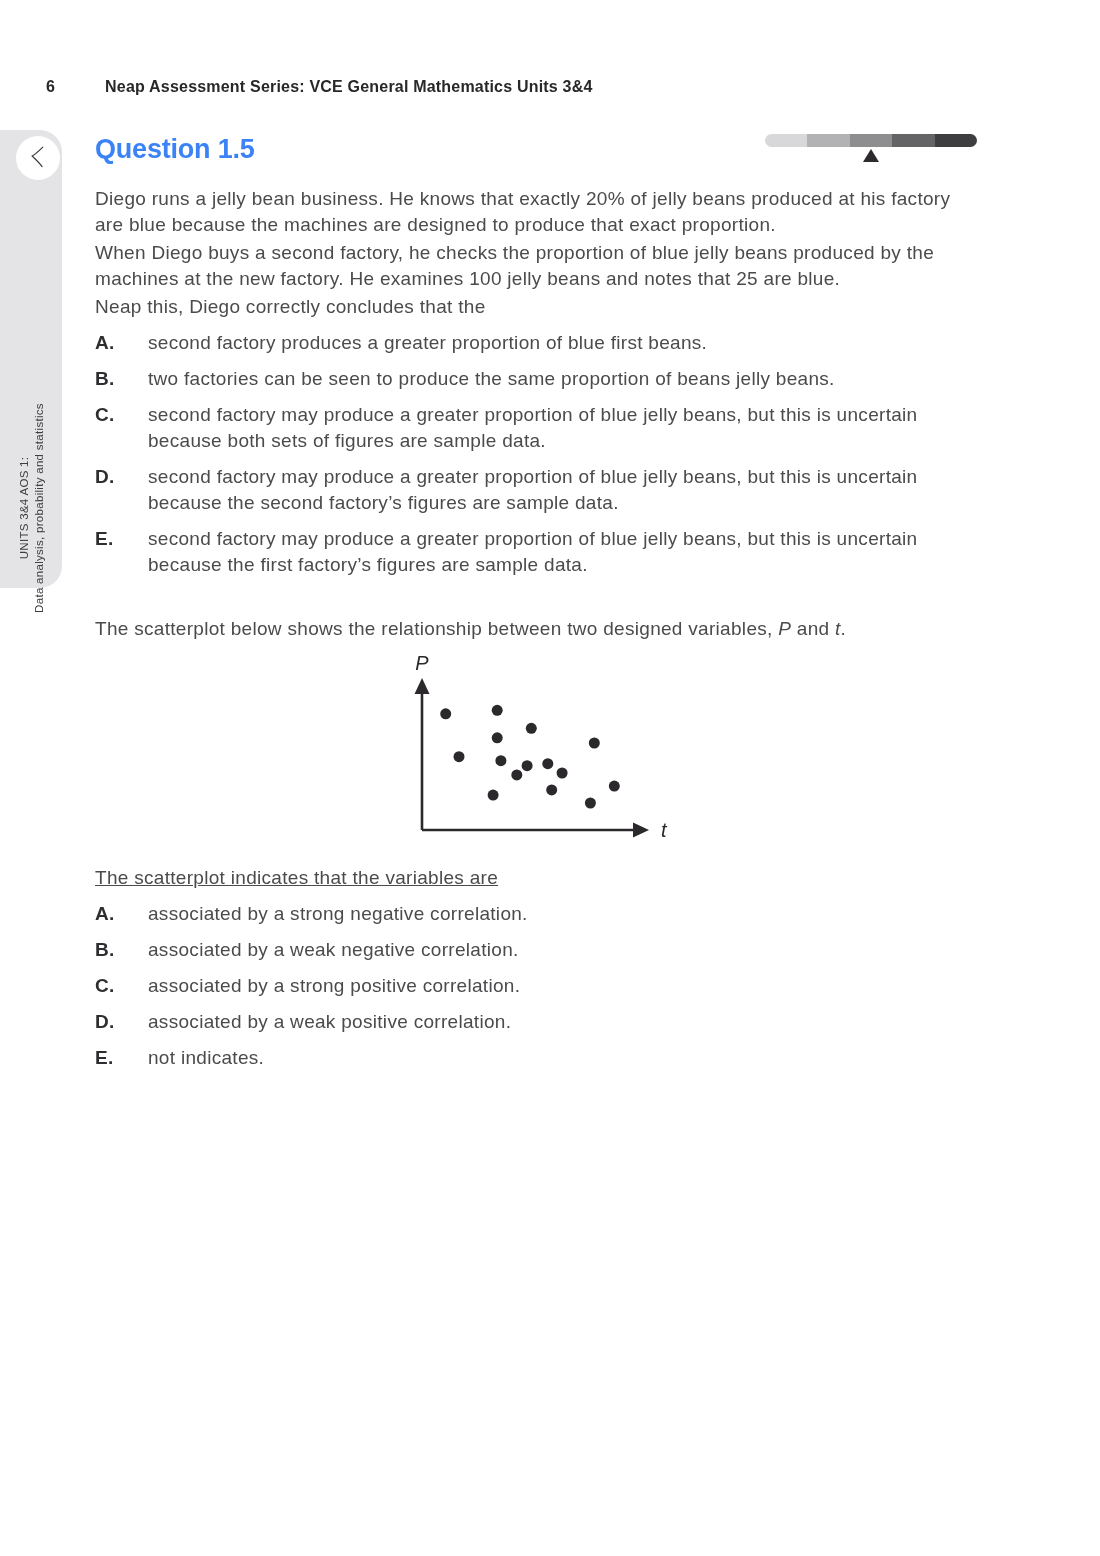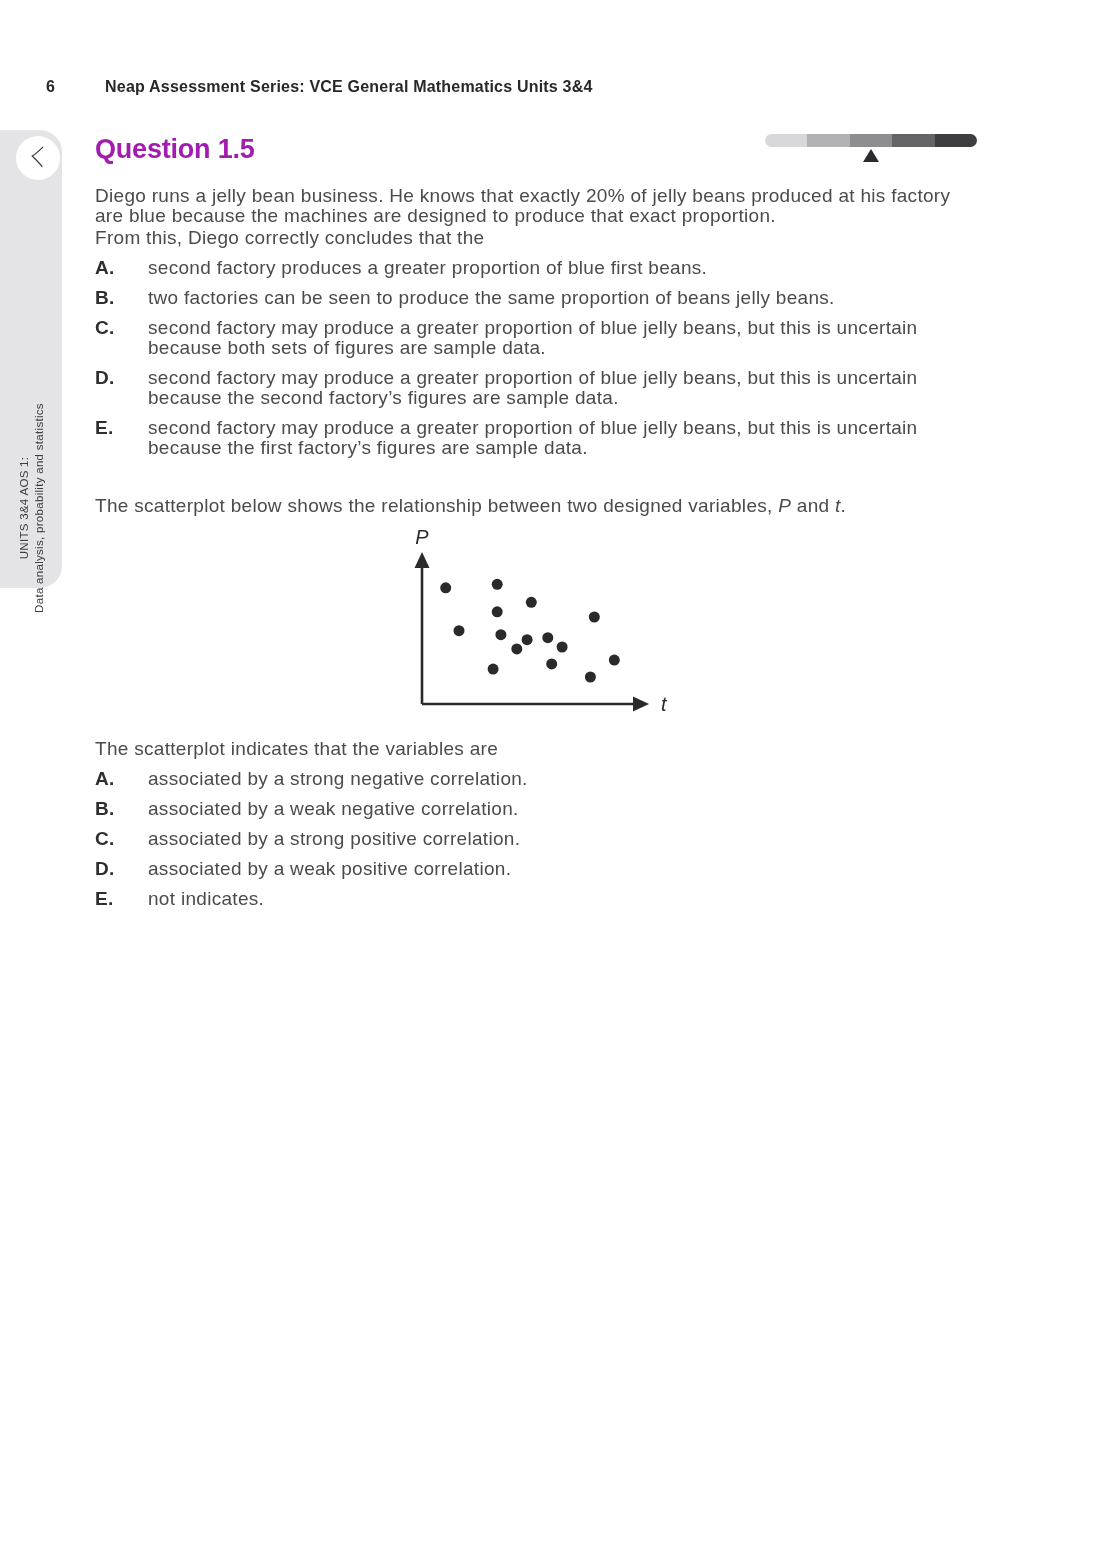--- a/index.html
+++ b/index.html
@@ -16,41 +16,41 @@
                background:#e4e4e6;border-radius:0 22px 22px 0;}
   .back-circle{position:absolute;left:16px;top:6px;width:44px;height:44px;border-radius:50%;
                background:#ffffff;display:flex;align-items:center;justify-content:center;cursor:pointer;}
   .sidebar-vtext{position:absolute;left:31px;top:378px;width:450px;
                  transform:translate(-50%,-50%) rotate(-90deg);
                  text-align:center;font-size:11.5px;line-height:14.5px;color:#3d3d3f;letter-spacing:.3px;}
 
   
   .main{position:absolute;left:95px;top:133px;width:882px;}
   .q-header{display:flex;justify-content:space-between;align-items:flex-start;}
-  .q-title{font-size:27px;line-height:33px;font-weight:bold;color:#a21caf;letter-spacing:-.2px;margin:0;}
+  .q-title{font-size:27px;line-height:33px;font-weight:bold;color:#3b82f6;letter-spacing:-.2px;margin:0;}
 
   .difficulty{width:212px;margin-top:1px;}
   .diff-bar{display:flex;height:13px;border-radius:7px;overflow:hidden;}
   .diff-seg{flex:1;height:100%;}
   .diff-arrow{position:relative;width:0;height:0;margin-top:2px;
               border-left:8px solid transparent;border-right:8px solid transparent;
               border-bottom:13px solid #2c2a2c;transform:translateX(-50%);}
 
-  .body-text{font-size:19px;line-height:20px;color:#4b4b4d;letter-spacing:.3px;}
+  .body-text{font-size:19px;line-height:26px;color:#4b4b4d;letter-spacing:.3px;}
   p.body-text{margin:0 0 2px 0;}
   .para-first{margin-top:20px !important;}
 
   .options{margin-top:0;}
   .option{display:flex;margin-top:10px;}
   .opt-letter{flex:0 0 53px;font-weight:bold;color:#2e2e30;}
   .opt-text{flex:1;}
 
   .section-2{margin-top:38px;}
   .prompt{margin-top:16px !important;}
-  .post-text{margin-top:18px !important;}
+  .post-text{margin-top:18px !important;text-decoration:underline;}
 
   .scatter-wrap{margin:10px 0 0 300px;width:300px;height:195px;}
   .axis-label{font-size:20px;font-style:italic;fill:#2b292b;
               font-family:"Liberation Sans",sans-serif;}
 </style>
 </head>
 <body>
 
 <div class="page-header">
   <span class="page-num">6</span>
@@ -82,21 +82,22 @@
           <span class="diff-seg" style="background: rgb(178, 178, 180);"></span>
           <span class="diff-seg" style="background: rgb(142, 142, 144);"></span>
           <span class="diff-seg" style="background: rgb(100, 100, 103);"></span>
           <span class="diff-seg" style="background: rgb(62, 62, 65);"></span>
         </div>
         <div class="diff-arrow" style="left: 50%;"></div>
       </div>
     </div>
 
     <p class="body-text para-first">Diego runs a jelly bean business. He knows that exactly 20% of jelly beans produced at his factory are blue because the machines are designed to produce that exact proportion.</p>
-    <p class="body-text">From this, Diego correctly concludes that the</p>
+    <p class="body-text">When Diego buys a second factory, he checks the proportion of blue jelly beans produced by the machines at the new factory. He examines 100 jelly beans and notes that 25 are blue.</p>
+    <p class="body-text">Neap this, Diego correctly concludes that the</p>
 
     <div class="options">
       <div class="option body-text">
         <span class="opt-letter">A.</span>
         <span class="opt-text">second factory produces a greater proportion of blue first beans.</span>
       </div>
       <div class="option body-text">
         <span class="opt-letter">B.</span>
         <span class="opt-text">two factories can be seen to produce the same proportion of beans jelly beans.</span>
       </div>

